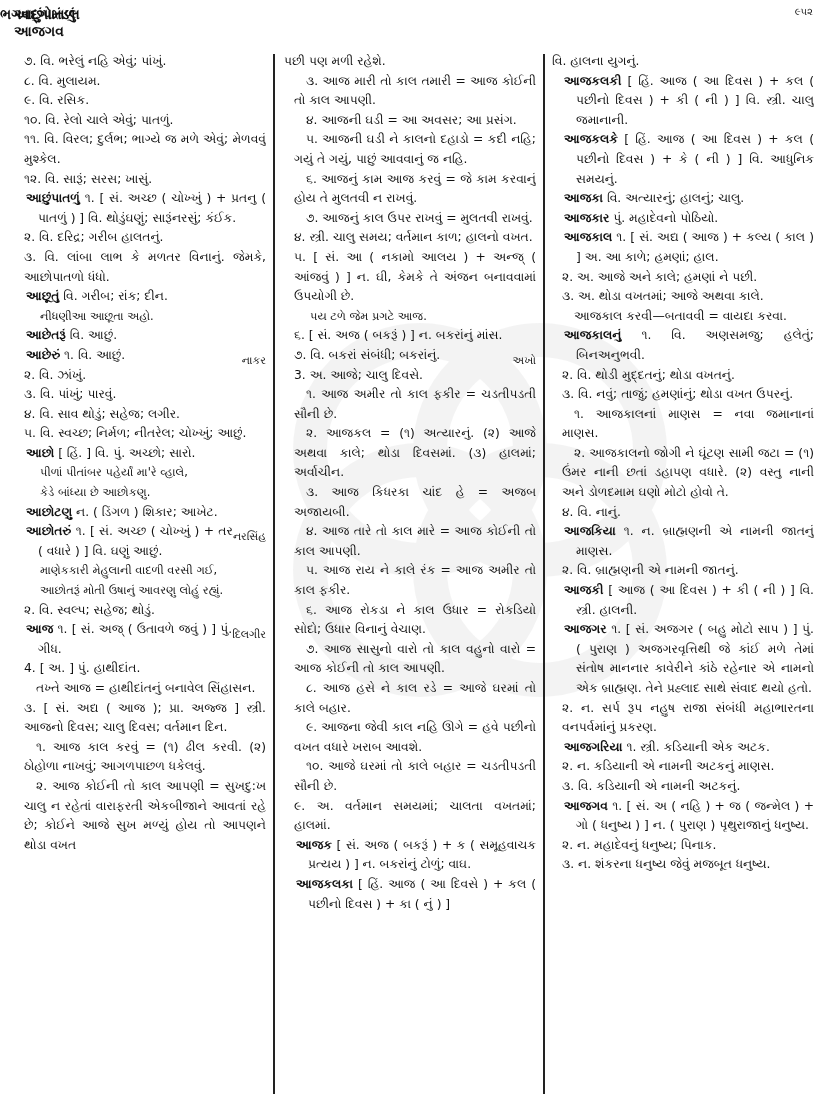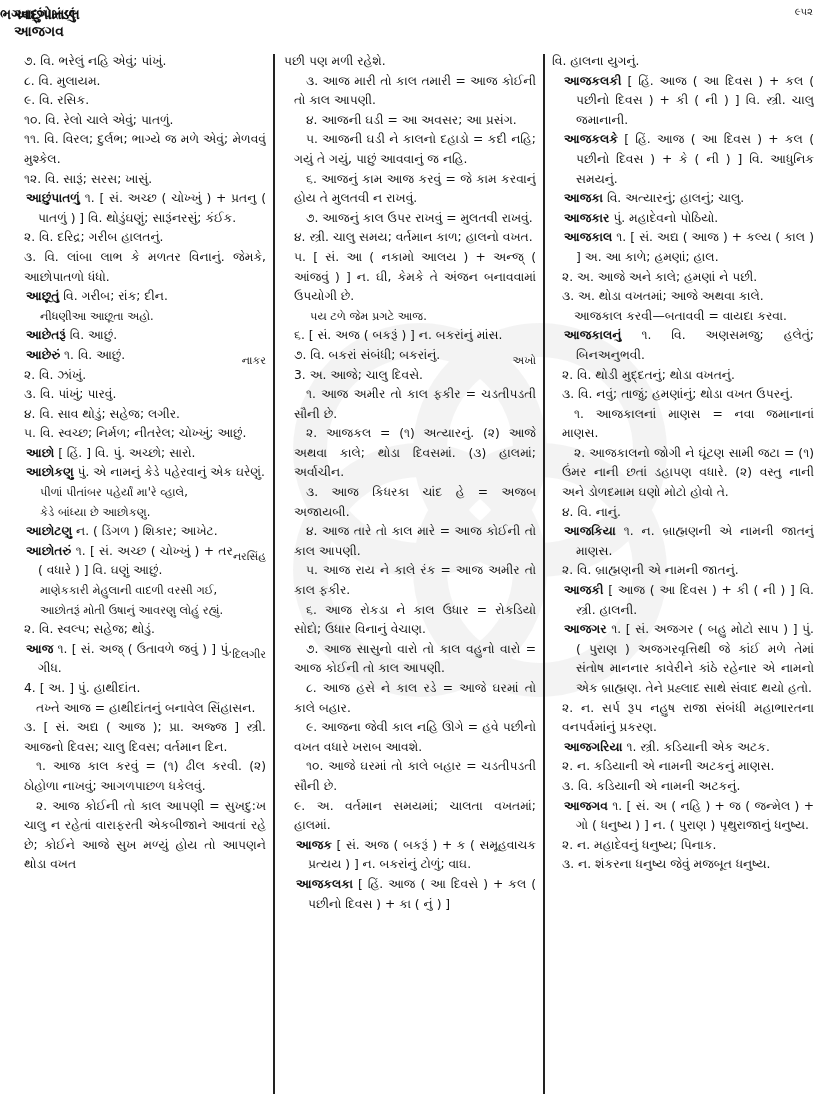--- a/index.html
+++ b/index.html
@@ -78,21 +78,20 @@
     <div class="p sense">૩. વિ. લાંબા લાભ કે મળતર વિનાનું. જેમકે, આછોપાતળો ધંધો.</div>
     <div class="p entry sub"><span class="hw">આછૂતું</span><span> વિ. ગરીબ; રાંક; દીન.</span></div>
     <div class="p quote"><span>નીધણીઆ આછૂતા અહો.</span><span class="attr">નાકર</span></div>
     <div class="p entry sub"><span class="hw">આછેતરૂં</span><span> વિ. આછું.</span></div>
     <div class="p entry sub"><span class="hw">આછેરું</span><span> ૧. વિ. આછું.</span></div>
     <div class="p sense">૨. વિ. ઝાંખું.</div>
     <div class="p sense">૩. વિ. પાંખું; પારવું.</div>
     <div class="p sense">૪. વિ. સાવ થોડું; સહેજ; લગીર.</div>
     <div class="p sense">૫. વિ. સ્વચ્છ; નિર્મળ; નીતરેલ; ચોખ્ખું; આછું.</div>
     <div class="p entry sub"><span class="hw">આછો</span><span> [ હિં. ] વિ. પું. અચ્છો; સારો.</span></div>
-    <div class="p entry sub"><span class="hw">આછોકણુ</span><span> પું. એ નામનું કેડે પહેરવાનું એક ઘરેણું.</span></div>
     <div class="p quote"><span>પીળાં પીતાંબર પહેર્યાં મા'રે વ્હાલે,</span></div>
     <div class="p quote"><span>કેડે બાંધ્યા છે આછોકણુ.</span><span class="attr">નરસિંહ</span></div>
     <div class="p entry sub"><span class="hw">આછોટણુ</span><span> ન. ( ડિંગળ ) શિકાર; આખેટ.</span></div>
     <div class="p entry sub"><span class="hw">આછોતરું</span><span> ૧. [ સં. અચ્છ ( ચોખ્ખું ) + તર ( વધારે ) ] વિ. ઘણું આછું.</span></div>
     <div class="p quote"><span>માણેકકારી મેહુલાની વાદળી વરસી ગઈ,</span></div>
     <div class="p quote"><span>આછોતરૂં મોતી ઉષાનું આવરણુ લોહું રહ્યું.</span><span class="attr">દિલગીર</span></div>
     <div class="p sense">૨. વિ. સ્વલ્પ; સહેજ; થોડું.</div>
     <div class="p entry sub"><span class="hw">આજ</span><span> ૧. [ સં. અજ્ ( ઉતાવળે જવું ) ] પું. ગીધ.</span></div>
     <div class="p sense">4. [ અ. ] પું. હાથીદાંત.</div>
     <div class="p idiom">તખ્તે આજ = હાથીદાંતનું બનાવેલ સિંહાસન.</div>

